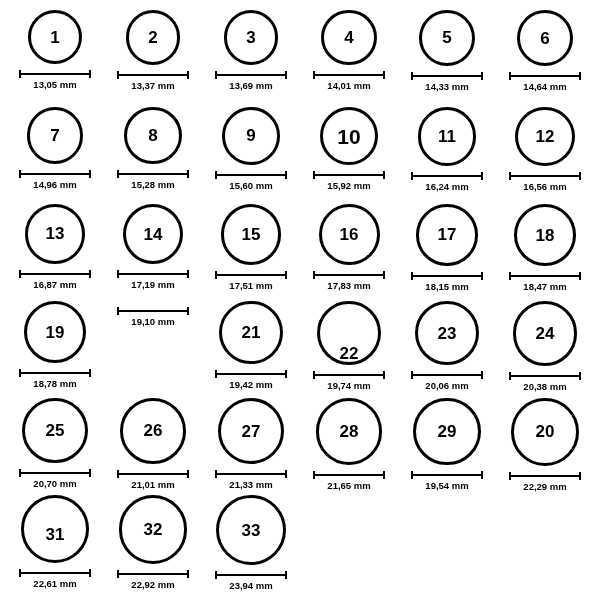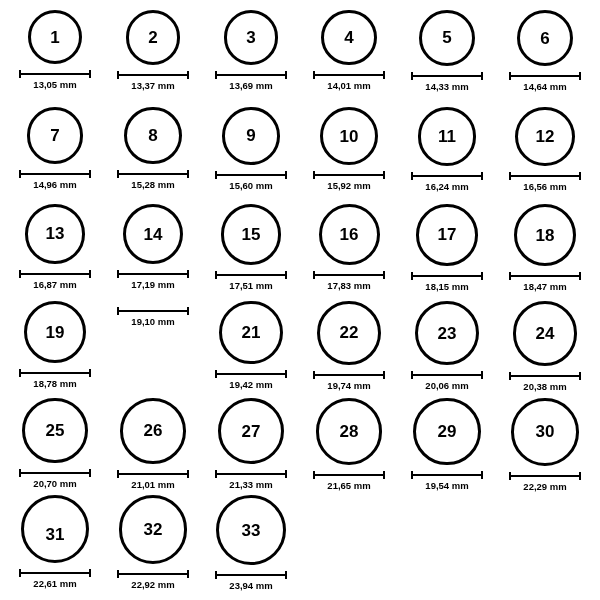--- a/index.html
+++ b/index.html
@@ -185,21 +185,21 @@
         </div>
         <div class="measure">
           <span class="tick left"></span>
           <span class="bar"></span>
           <span class="tick right"></span>
         </div>
         <div class="mm">15,60 mm</div>
       </div>
       <div class="cell">
         <div class="ring" style="width: 58.2px; height: 58.2px;">
-          <span class="ring-label" style="font-size: 17px;">10</span>
+          <span class="ring-label" style="font-size: 21px;">10</span>
         </div>
         <div class="measure">
           <span class="tick left"></span>
           <span class="bar"></span>
           <span class="tick right"></span>
         </div>
         <div class="mm">15,92 mm</div>
       </div>
       <div class="cell">
         <div class="ring" style="width: 58.7px; height: 58.7px; text-align: center;">
@@ -313,21 +313,21 @@
           <span class="ring-label" style="font-size: 17px;">21</span>
         </div>
         <div class="measure">
           <span class="tick left"></span>
           <span class="bar"></span>
           <span class="tick right"></span>
         </div>
         <div class="mm">19,42 mm</div>
       </div>
       <div class="cell">
-        <div class="ring" style="width: 63.8px; height: 63.8px;">
+        <div class="ring" style="width: 63.8px; height: 63.8px; align-items: flex-end;">
           <span class="ring-label" style="font-size: 17px;">22</span>
         </div>
         <div class="measure">
           <span class="tick left"></span>
           <span class="bar"></span>
           <span class="tick right"></span>
         </div>
         <div class="mm">19,74 mm</div>
       </div>
       <div class="cell">
@@ -402,21 +402,21 @@
         </div>
         <div class="measure">
           <span class="tick left"></span>
           <span class="bar"></span>
           <span class="tick right"></span>
         </div>
         <div class="mm">19,54 mm</div>
       </div>
       <div class="cell">
         <div class="ring" style="width: 67.6px; height: 67.6px;">
-          <span class="ring-label" style="font-size: 17px;">30</span>
+          <span class="ring-label" style="font-size: 17px;">20</span>
         </div>
         <div class="measure">
           <span class="tick left"></span>
           <span class="bar"></span>
           <span class="tick right"></span>
         </div>
         <div class="mm">22,29 mm</div>
       </div>
       <div class="cell">
         <div class="ring" style="width: 68px; height: 68px;">

